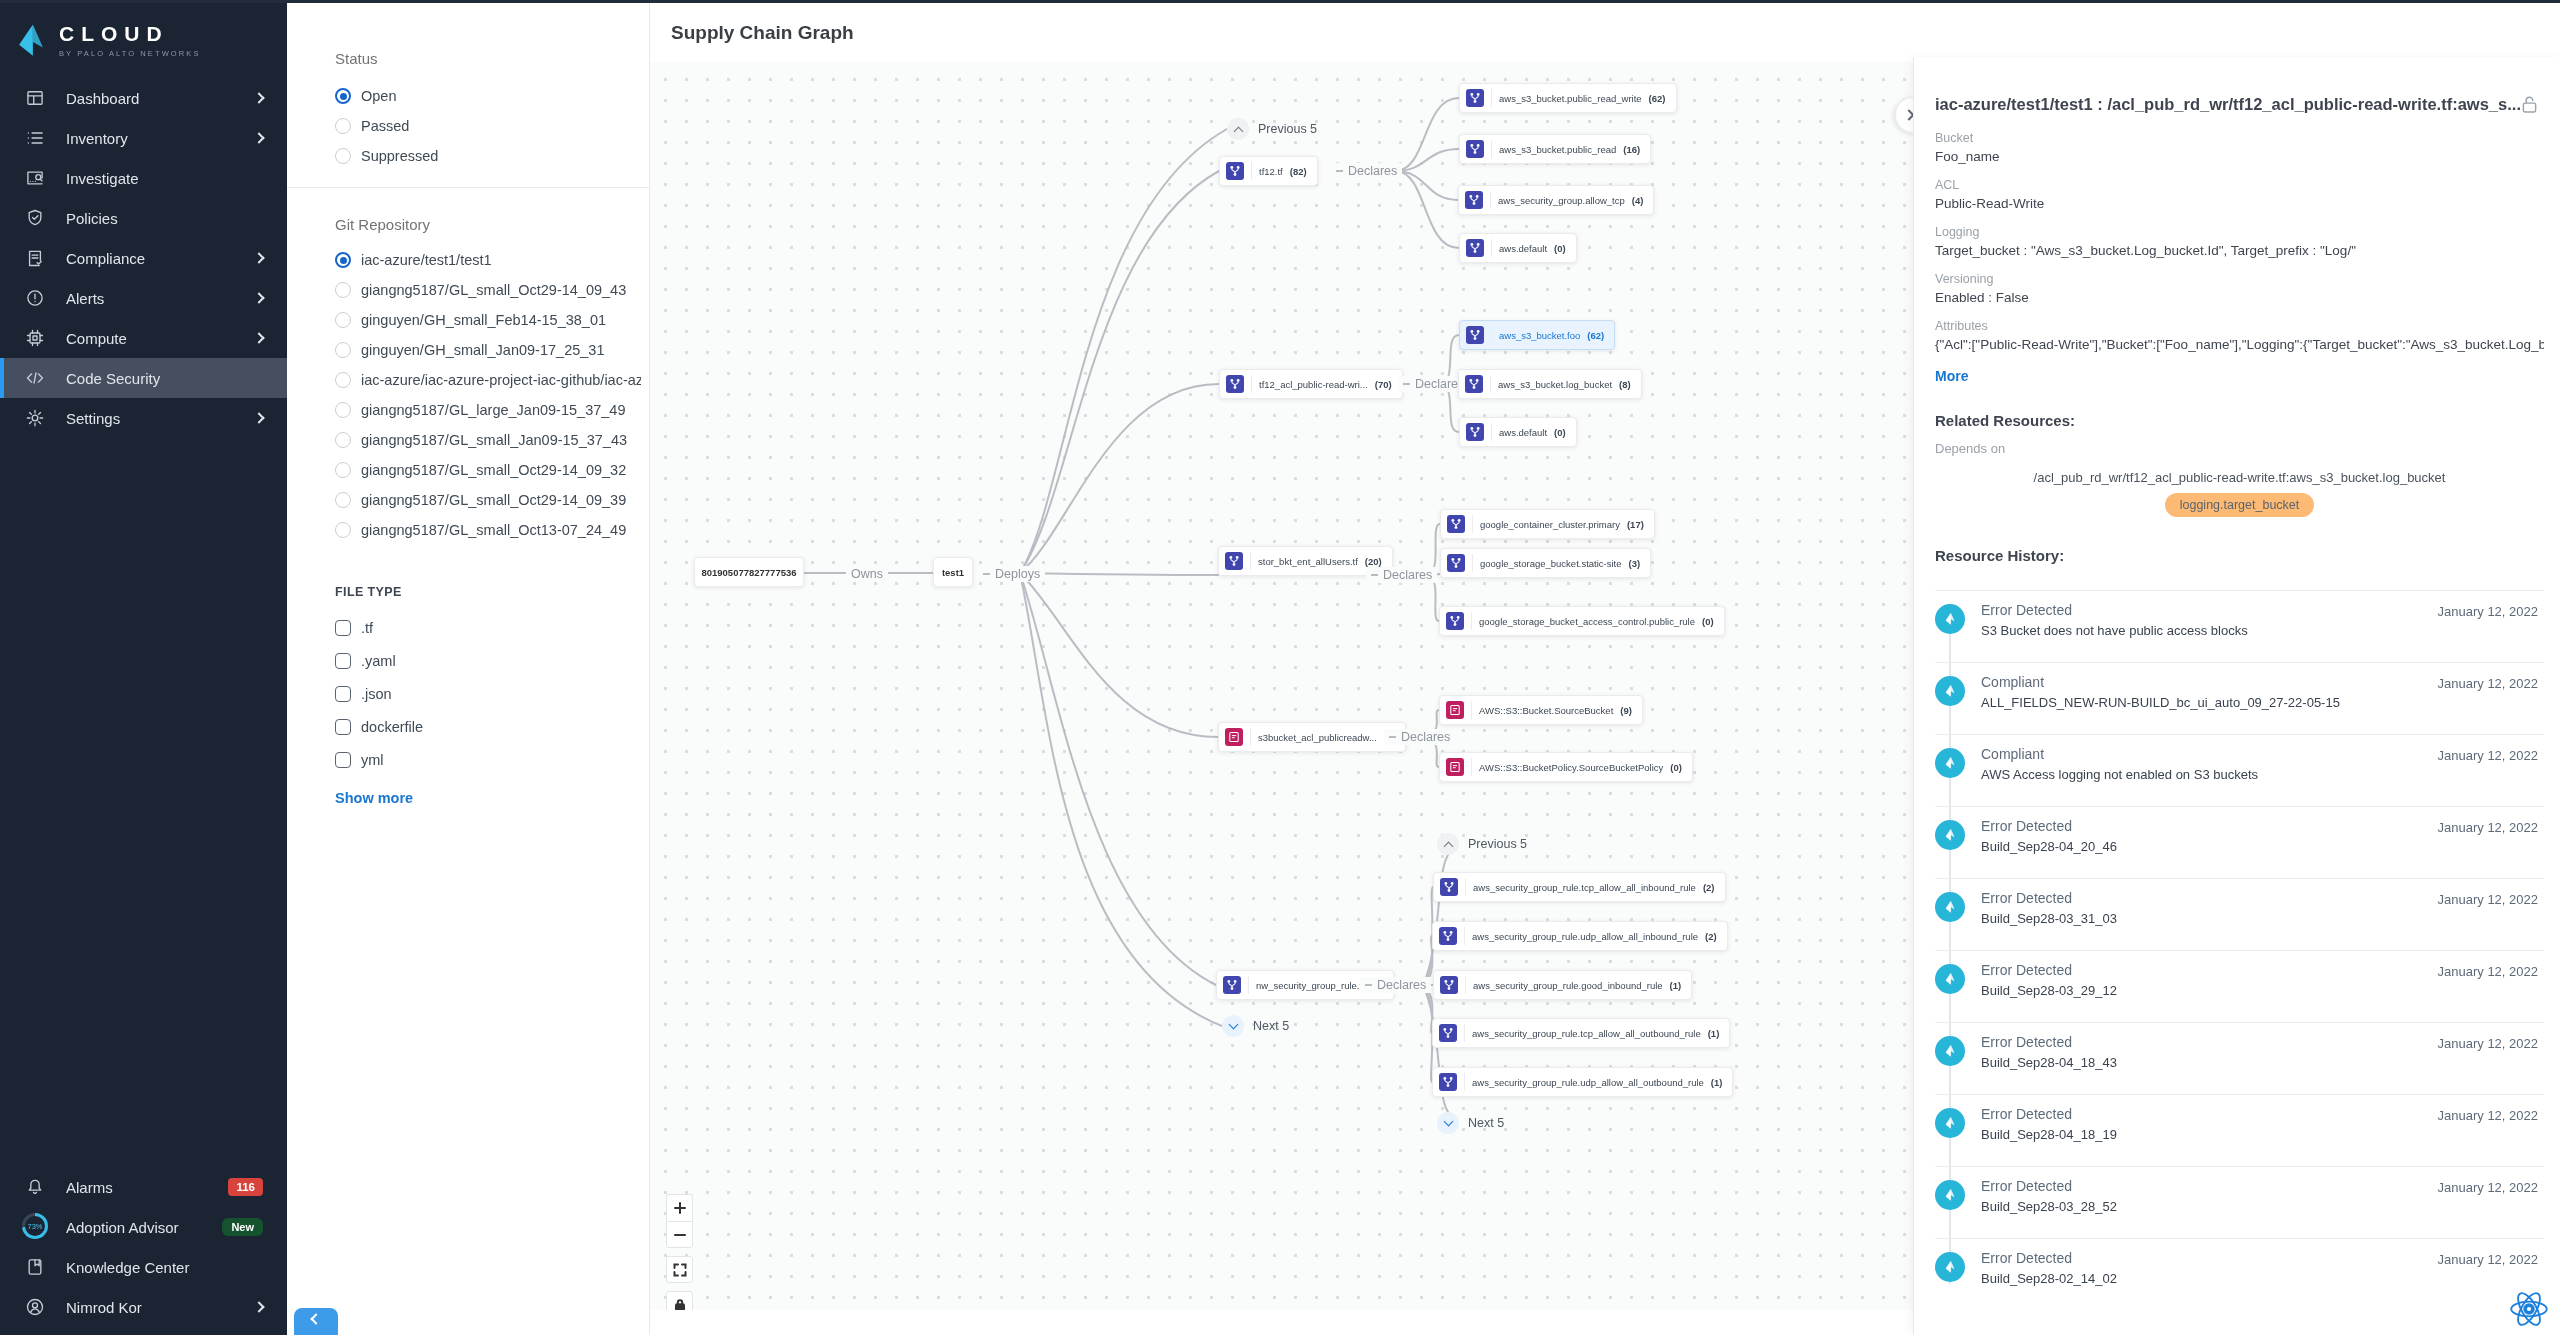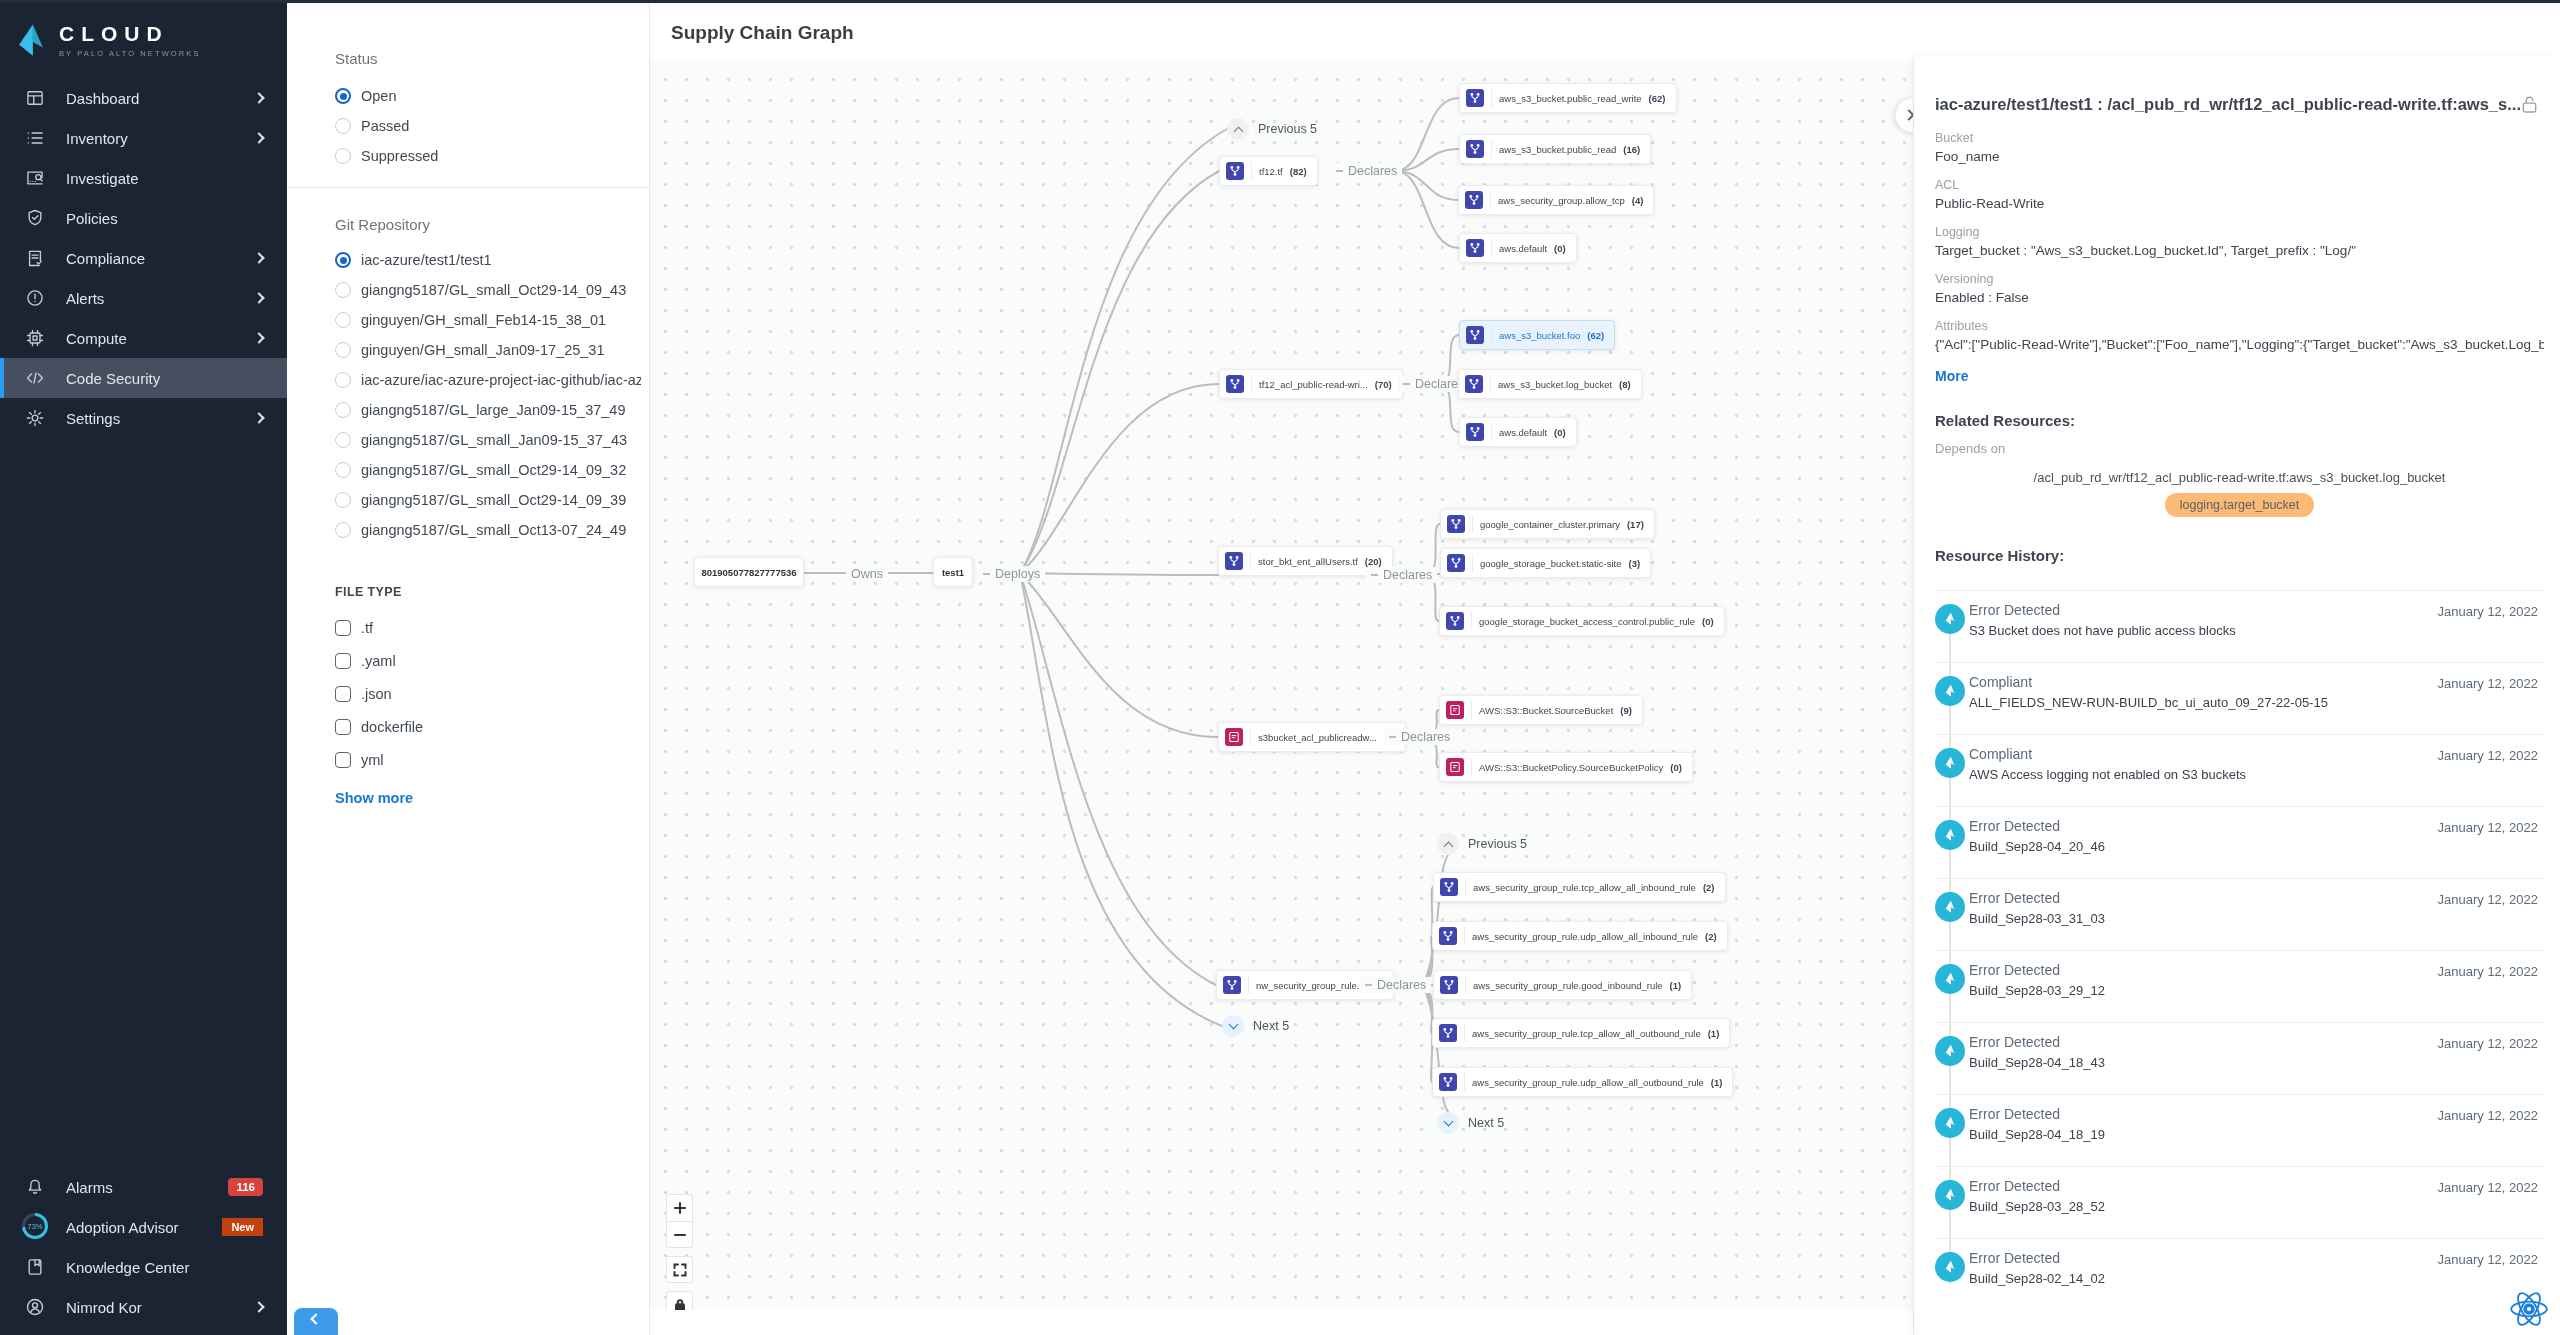--- a/index.html
+++ b/index.html
@@ -17,21 +17,21 @@
     font-size:15px;color:#e2e6ec;white-space:nowrap}
   .nav-item.active{background:#454f60}
   .nav-item.active::before{content:"";position:absolute;left:0;top:0;bottom:0;width:4px;background:#2b9af3}
   .nav-ic{width:22px;height:22px;margin-right:20px;flex:none;display:flex;align-items:center;justify-content:center;color:#c3ccd8}
   .nav-ic svg{stroke:#c3ccd8;fill:none;stroke-width:1.6;stroke-linecap:round;stroke-linejoin:round}
   .chev-r{margin-left:auto;width:8px;height:8px;border-top:2.2px solid #dfe3ea;border-right:2.2px solid #dfe3ea;
     transform:rotate(45deg);flex:none}
   .sb-spacer{flex:1}
   .sb-bottom{padding-bottom:8px}
   .badge-red{margin-left:auto;background:#d8443c;color:#fff;font-size:11.5px;font-weight:700;padding:3px 8px;border-radius:4px}
-  .badge-blue{margin-left:auto;background:#c2410c;color:#fff;font-size:11px;font-weight:700;padding:3px 9px;border-radius:0}
+  .badge-blue{margin-left:auto;background:#14532d;color:#fff;font-size:11px;font-weight:700;padding:3px 9px;border-radius:6px}
   .ring{width:26px;height:26px;border-radius:50%;margin:-2px 18px 0 -2px;flex:none;
     background:conic-gradient(#36bfe8 0 263deg,#3a4558 263deg 360deg);
     display:flex;align-items:center;justify-content:center}
   .ring-in{width:20px;height:20px;border-radius:50%;background:#1b2433;display:flex;align-items:center;
     justify-content:center;font-size:7.5px;color:#4fc3ea}
 
   
   #filterpanel{position:absolute;left:287px;top:0;width:363px;height:1335px;background:#fff;
     border-right:1px solid #e6e8ea;z-index:20;overflow:hidden}
   .fp-pad{padding-left:48px;padding-right:8px}
@@ -102,21 +102,21 @@
   .fld .v{font-size:13.5px;color:#3f4550;white-space:nowrap;overflow:hidden}
   .more{margin-top:16px;font-size:14px;font-weight:700;color:#1877cf;cursor:pointer}
   .rel-h{margin-top:28px;font-size:15px;font-weight:700;color:#3f4550}
   .rel-sub{margin-top:12px;font-size:13px;color:#9aa1a8}
   .rel-path{margin-top:14px;text-align:center;font-size:13px;color:#49525c;cursor:pointer}
   .rel-pill-w{text-align:center;margin-top:8px}
   .rel-pill{display:inline-block;background:#fdba74;border-radius:13px;padding:5px 15px;font-size:12.5px;color:#5a636d}
   .hist-h{margin-top:30px;margin-bottom:26px;font-size:15px;font-weight:700;color:#3f4550}
   .hist{position:relative}
   .hist-line{position:absolute;left:14px;top:24px;bottom:26px;width:2px;background:#e2e6e9}
-  .hrow{position:relative;display:flex;gap:4px;padding-top:11px;height:72px;border-top:1px solid #ededee;cursor:pointer}
+  .hrow{position:relative;display:flex;gap:16px;padding-top:11px;height:72px;border-top:1px solid #ededee;cursor:pointer}
   .hicon{width:30px;height:30px;border-radius:50%;background:#27b5d8;flex:none;margin-top:2px;z-index:1;
     display:flex;align-items:center;justify-content:center}
   .hbody .s{font-size:14px;color:#5d6b79;margin-bottom:5px}
   .hbody .d{font-size:13px;color:#39424e}
   .hdate{position:absolute;right:6px;top:13px;font-size:13px;color:#5d6b79}
   .atom{position:absolute;left:2506px;top:1286px;width:46px;height:46px;z-index:70;cursor:pointer}
 </style>
 </head>
 <body>
 

